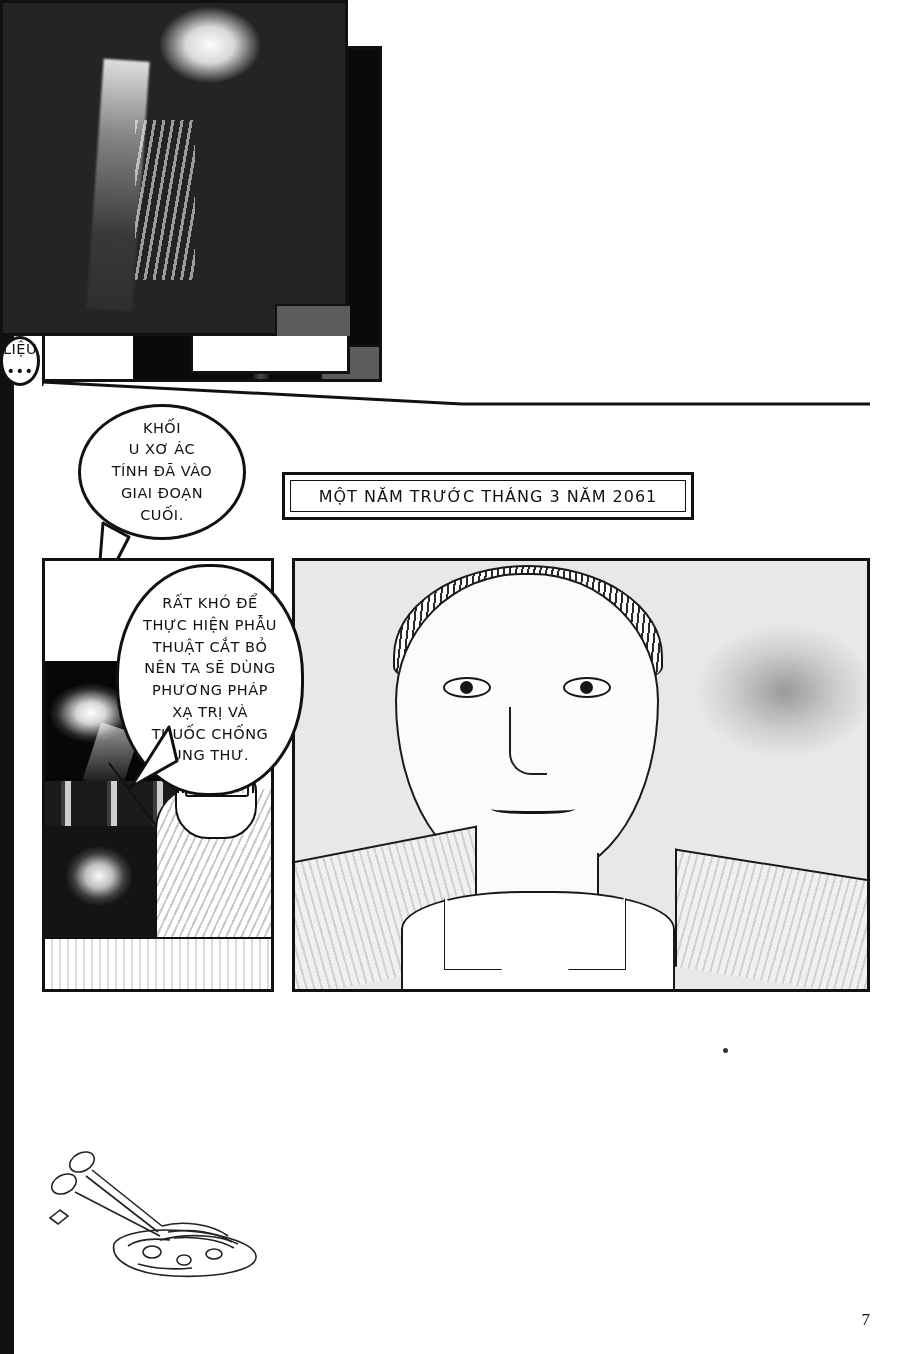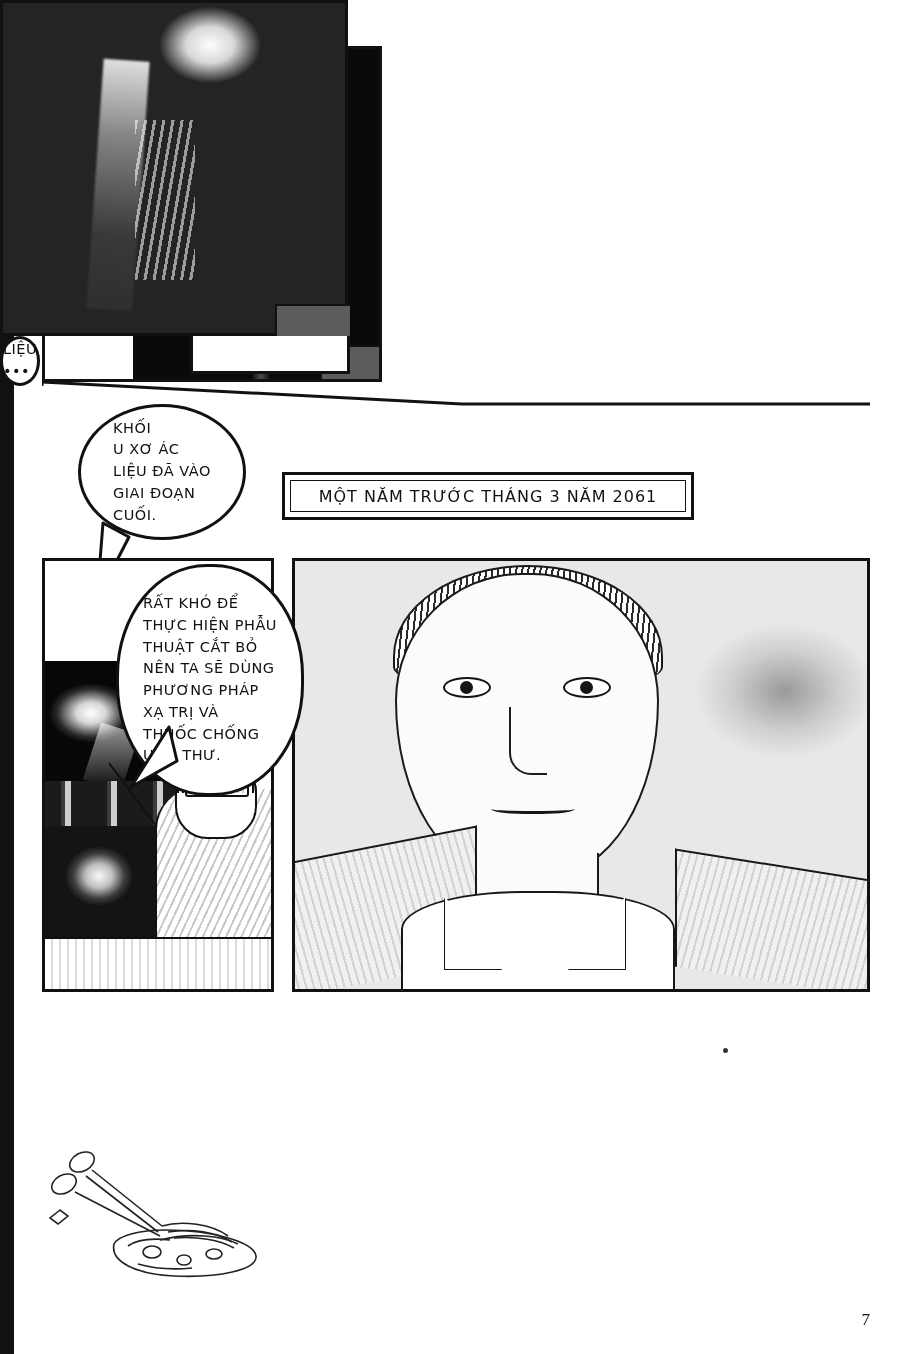--- a/index.html
+++ b/index.html
@@ -150,20 +150,21 @@
 
   
   .balloon-oval {
     position: absolute;
     border: 3px solid #111111;
     border-radius: 50%;
     background: #ffffff;
     display: flex;
     align-items: center;
     justify-content: center;
+    text-align: center;
     box-sizing: border-box;
   }
   .balloon-text {
     font-family: "DejaVu Sans", sans-serif;
     font-size: 14.5px;
     line-height: 1.5;
     letter-spacing: 0.5px;
     color: #111111;
     white-space: pre-line;
   }
@@ -453,21 +454,21 @@
     <line x1="420" y1="22" x2="828" y2="22" stroke="#111" stroke-width="3"></line>
     <line x1="0" y1="0" x2="0" y2="4" stroke="#111" stroke-width="3"></line>
   </svg>
 
   <div class="balloon-oval" id="balloon-diagnosis">
     <svg class="tail-svg" style="left:4px; top:110px; width:80px; height:90px;" viewBox="0 0 80 90">
       <path d="M18 6 L12 82 L44 20 Z" fill="#ffffff" stroke="#111111" stroke-width="3" stroke-linejoin="round"></path>
     </svg>
     <div class="balloon-text">KHỐI
 U XƠ ÁC
-LIỆU ĐÃ VÀO
+TÍNH ĐÃ VÀO
 GIAI ĐOẠN
 CUỐI.</div>
   </div>
 
   <div id="caption-box">
     <div class="inner"></div>
     <div class="caption-text">MỘT NĂM TRƯỚC    THÁNG 3 NĂM 2061</div>
   </div>
 
   <div class="panel" id="panel-doctor">

